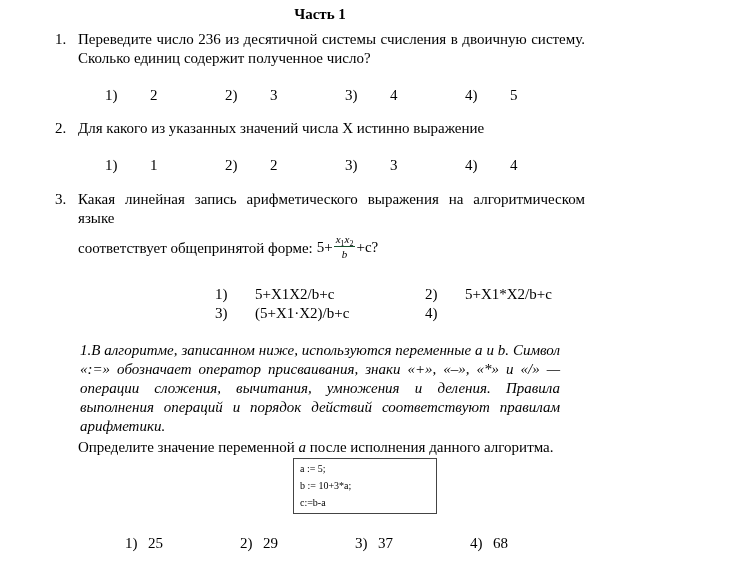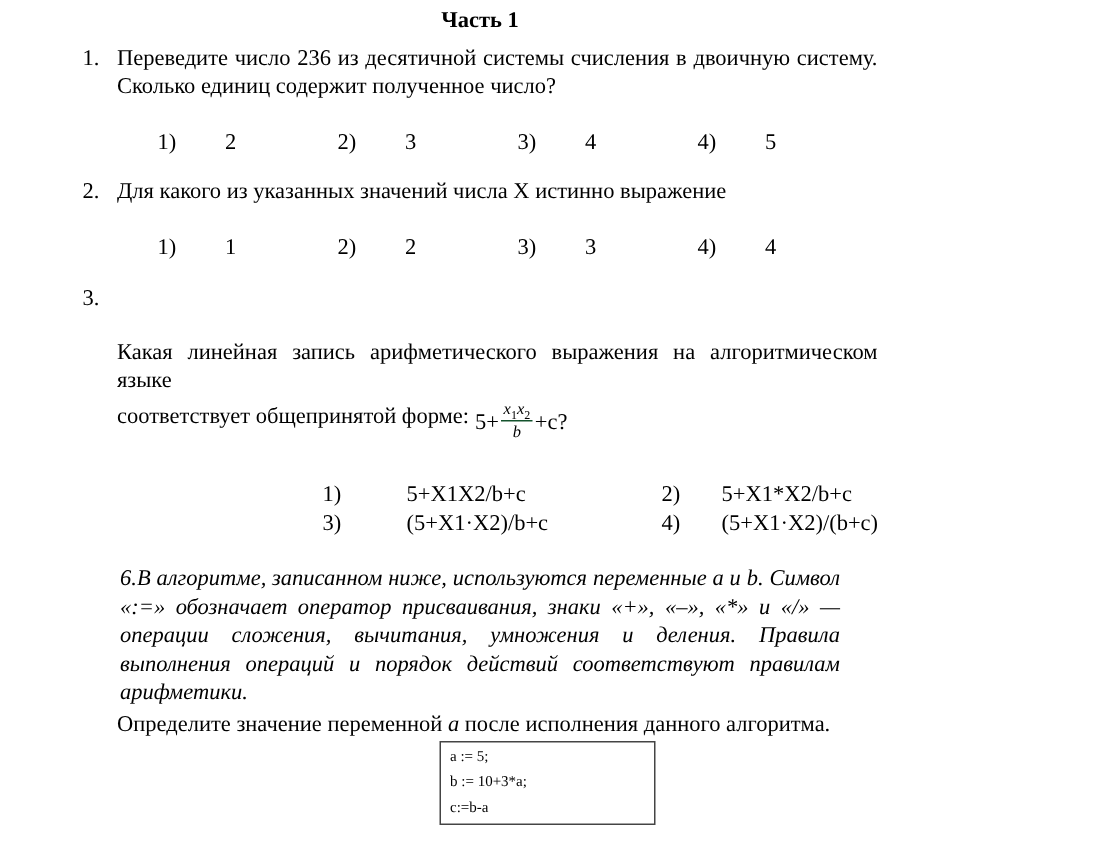--- a/index.html
+++ b/index.html
@@ -19,33 +19,33 @@
   .opt { width: 160px; display: flex; }
   .opts-std { margin-top: 18px; }
   .opts-std .opt-label { width: 45px; flex-shrink: 0; }
   .opts-q4 { margin-left: 70px; margin-top: 20px; }
   .opts-q4 .opt-label { width: 23px; flex-shrink: 0; }
 
   .q2 { margin-top: 14px; }
   .q2-formula { text-align: center; }
 
   .q3 { margin-top: 15px; }
-  .q3-line1 { text-align: justify; text-align-last: justify; margin-top: 36px; }
-  .q3-line2 { margin-top: 5px; height: 30px; display: flex; align-items: flex-start; }
+  .q3-line1 { text-align: justify; text-align-last: justify; }
+  .q3-line2 { margin-top: 5px; height: 30px; display: flex; align-items: center; }
   .expr { white-space: nowrap; margin-left: 4px; }
   .frac { display: inline-block; vertical-align: middle; text-align: center;
           font-size: 11px; line-height: 12px; margin: 0 1px; position: relative; top: -2px; }
   .frac-num { display: block; border-bottom: 1px solid #14532d; padding: 0 2px 1px 2px; font-style: italic; }
   .frac-num sub { font-size: 8px; font-style: normal; line-height: 0; }
   .frac-den { display: block; font-style: italic; padding-top: 1px; }
 
   .q3-opts { margin-left: 160px; margin-top: 22px; }
   .q3-opt-row { display: flex; }
   .q3-lab { width: 40px; flex-shrink: 0; }
-  .q3-val-a { width: 170px; flex-shrink: 0; margin-left: 16px; }
+  .q3-val-a { width: 170px; flex-shrink: 0; }
 
   .q4-para { margin: 18px 25px 0 25px; text-align: justify; font-style: italic; }
   .q4-instruction { margin-left: 23px; margin-top: 2px; }
   .q4-instruction .var { font-style: italic; }
   .code-box { margin-left: 238px; margin-top: 1px; border: 1px solid #444;
               width: 130px; padding: 1px 6px 2px 6px; line-height: 17px; font-size: 10px; }
 </style>
 </head>
 <body>
 
@@ -117,25 +117,24 @@
     <div class="q3-opt-row">
       <span class="q3-lab">1)</span>
       <span class="q3-val-a">5+X1X2/b+c</span>
       <span class="q3-lab">2)</span>
       <span class="q3-val-b">5+X1*X2/b+c</span>
     </div>
     <div class="q3-opt-row">
       <span class="q3-lab">3)</span>
       <span class="q3-val-a">(5+X1·X2)/b+c</span>
       <span class="q3-lab">4)</span>
-      <span class="q3-val-b">(5+X1·X2)/(b+c)</span>
     </div>
   </div>
 
-  <div class="q4-para">6.В алгоритме, записанном ниже, используются переменные a и b. Символ «:=» обозначает оператор присваивания, знаки «+», «–», «*» и «/» — операции сложения, вычитания, умножения и деления. Правила выполнения операций и порядок действий соответствуют правилам арифметики.</div>
+  <div class="q4-para">1.В алгоритме, записанном ниже, используются переменные a и b. Символ «:=» обозначает оператор присваивания, знаки «+», «–», «*» и «/» — операции сложения, вычитания, умножения и деления. Правила выполнения операций и порядок действий соответствуют правилам арифметики.</div>
   <div class="q4-instruction">
     <span>Определите значение переменной </span><span class="var">a</span><span> после исполнения данного алгоритма.</span>
   </div>
   <div class="code-box">
     <div>a := 5;</div>
     <div>b := 10+3*a;</div>
     <div>c:=b-a</div>
   </div>
   <div class="opts opts-q4">
     <div class="opt">

